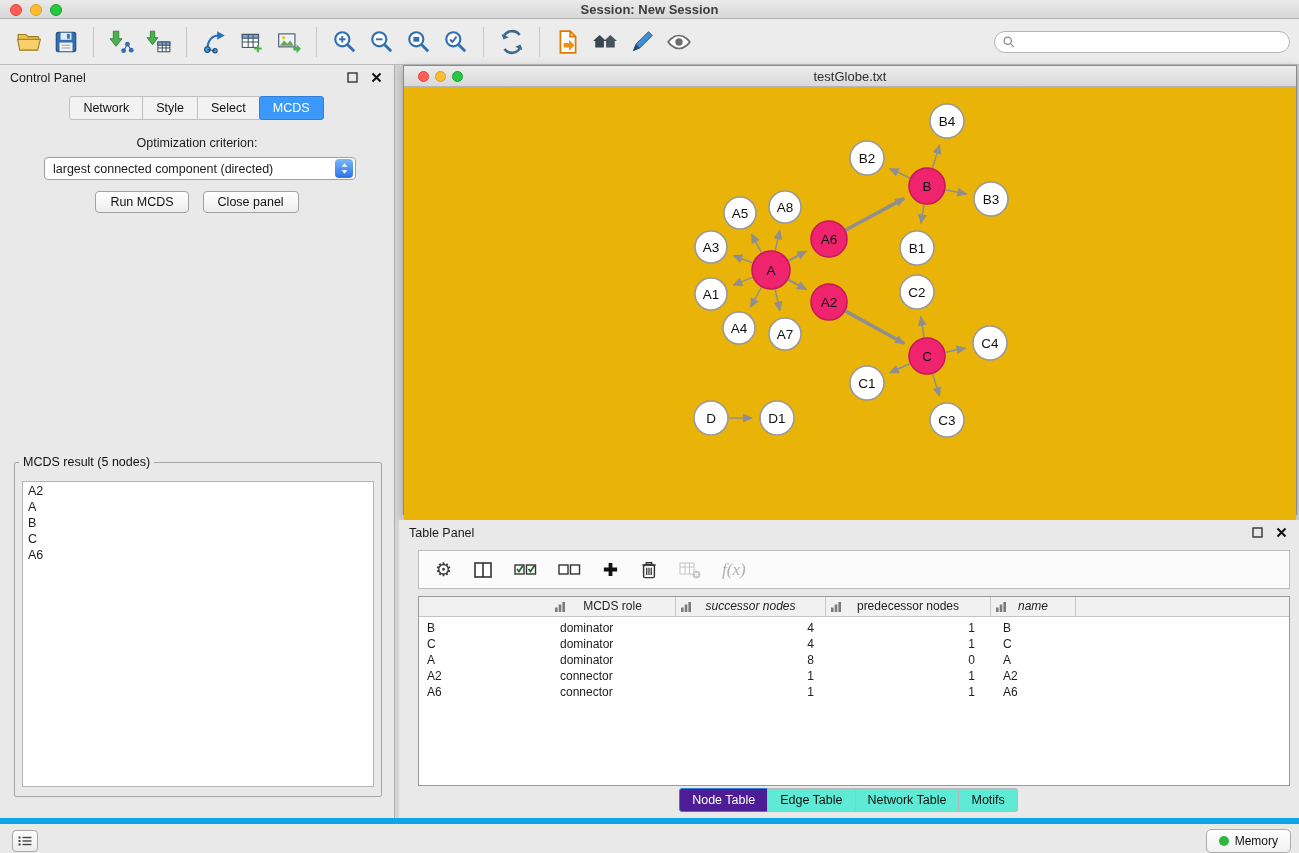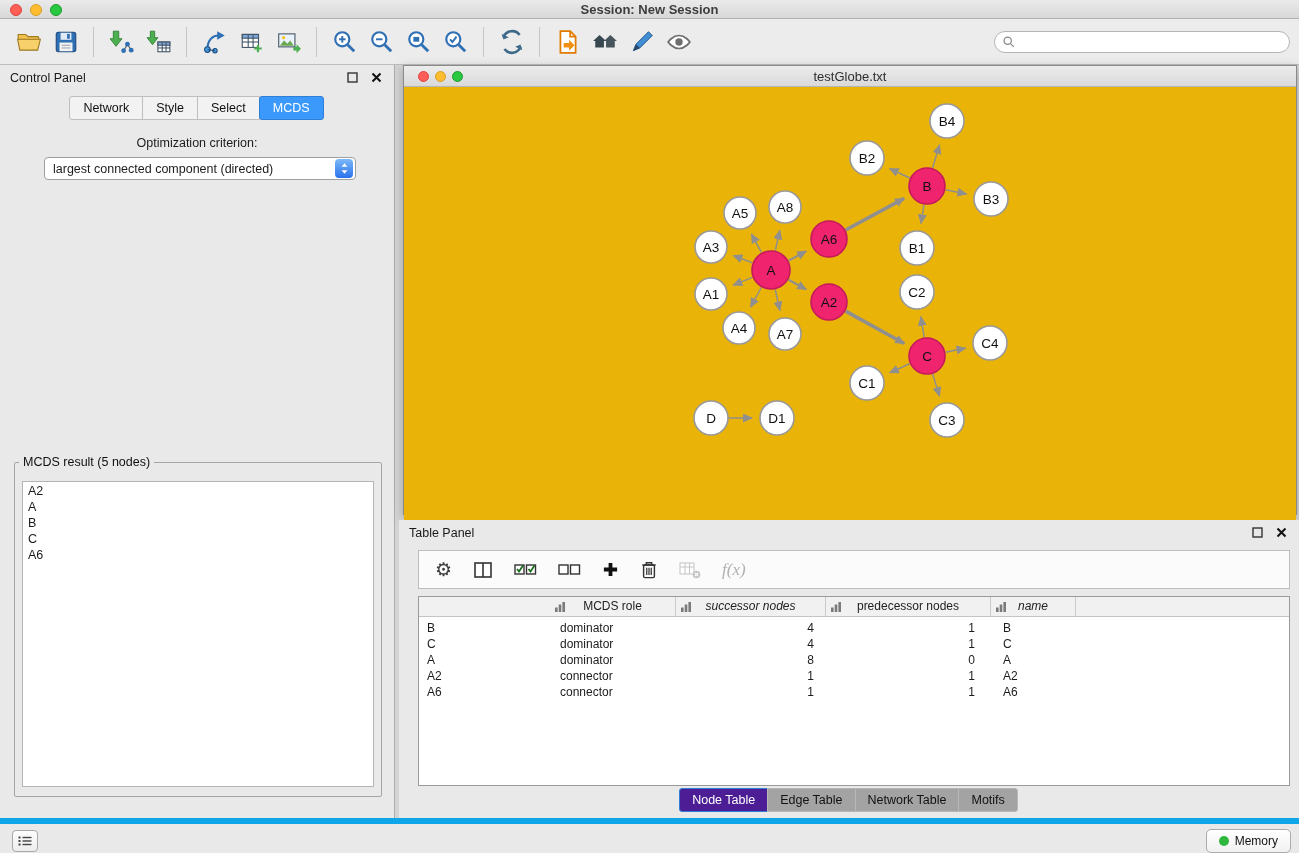--- a/index.html
+++ b/index.html
@@ -89,21 +89,21 @@
   .tr { display:flex; height:16px; }
   .td { font-size:12px; line-height:16px; white-space:nowrap; overflow:hidden; }
   .td.left0 { padding-left:8px; }
   .td.left1 { padding-left:10px; }
   .td.right { text-align:right; }
   .td.right2 { padding-right:12px; }
   .td.right3 { padding-right:16px; }
   .td.left4 { padding-left:12px; }
   .tbody { padding-top:3px; }
   .tp-tab-bar { position:absolute; bottom:6px; left:0; right:0; display:flex; justify-content:center; }
-  .tp-tab { font-size:12.5px; padding:4px 12px; background:#a3a3a3; border:1px solid #b7b7b7; margin-left:-1px; color:#111; }
+  .tp-tab { font-size:12.5px; padding:4px 12px; background:#5eead4; border:1px solid #b7b7b7; margin-left:-1px; color:#111; }
   .tp-tab:first-child { border-radius:3px 0 0 3px; }
   .tp-tab:last-child { border-radius:0 3px 3px 0; }
   .tp-tab.active { color:#fff; border-color:#2f7fd6; }
 
   
   #statusbar { position:absolute; left:0; top:818px; width:1299px; height:35px;
     background:#e9e9e9; border-top:6px solid #0ea5e9; }
   .list-btn { position:absolute; left:12px; top:6px; width:26px; height:22px; border:1px solid #a8a8a8;
     border-radius:4px; background:linear-gradient(#fdfdfd,#ededed); display:flex; align-items:center; justify-content:center; }
   .memory-btn { position:absolute; right:8px; top:5px; height:24px; border:1px solid #ababab; border-radius:5px;
@@ -283,20 +283,24 @@
       </div>
     <div class="opt-label">Optimization criterion:</div>
     <div class="dropdown">
       <span class="dd-text">largest connected component (directed)</span>
       <span class="dd-stepper">
         <svg viewBox="0 0 10 14">
             <path d="M5 1.2L8.2 5H1.8z" fill="#fff"></path>
             <path d="M5 12.8L1.8 9h6.4z" fill="#fff"></path>
           </svg>
       </span>
+    </div>
+    <div class="cp-buttons">
+      <button class="mac-btn">Run MCDS</button>
+      <button class="mac-btn">Close panel</button>
     </div>
     <fieldset class="result-box">
       <legend>MCDS result (5 nodes)</legend>
       <div class="result-list">
           <div class="result-item">A2</div>
           <div class="result-item">A</div>
           <div class="result-item">B</div>
           <div class="result-item">C</div>
           <div class="result-item">A6</div>
         </div>

